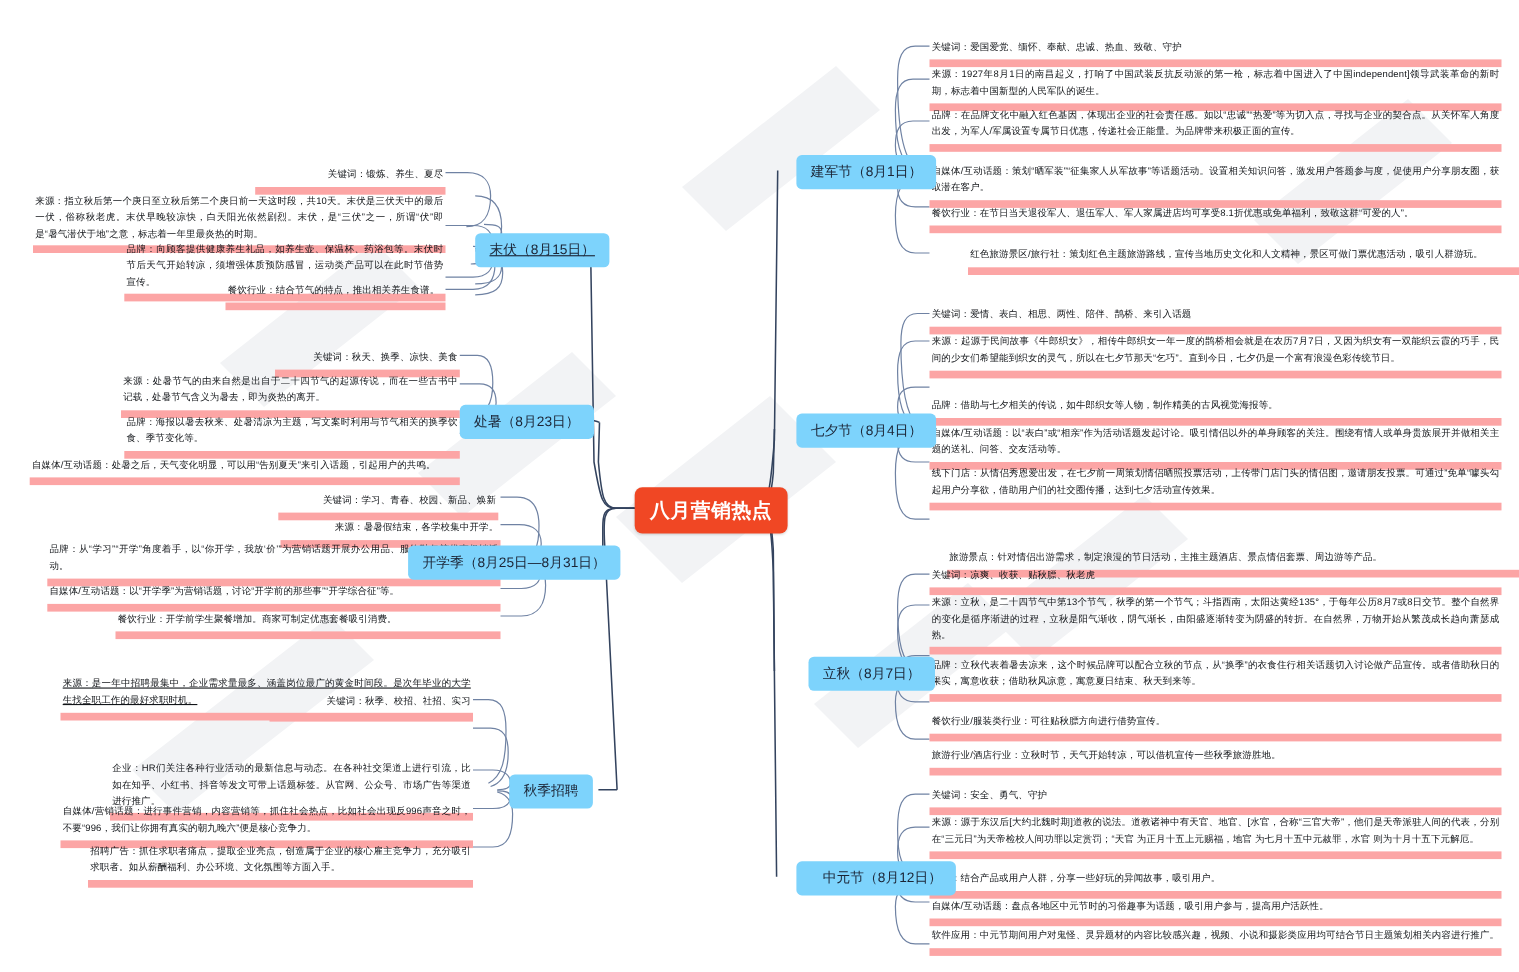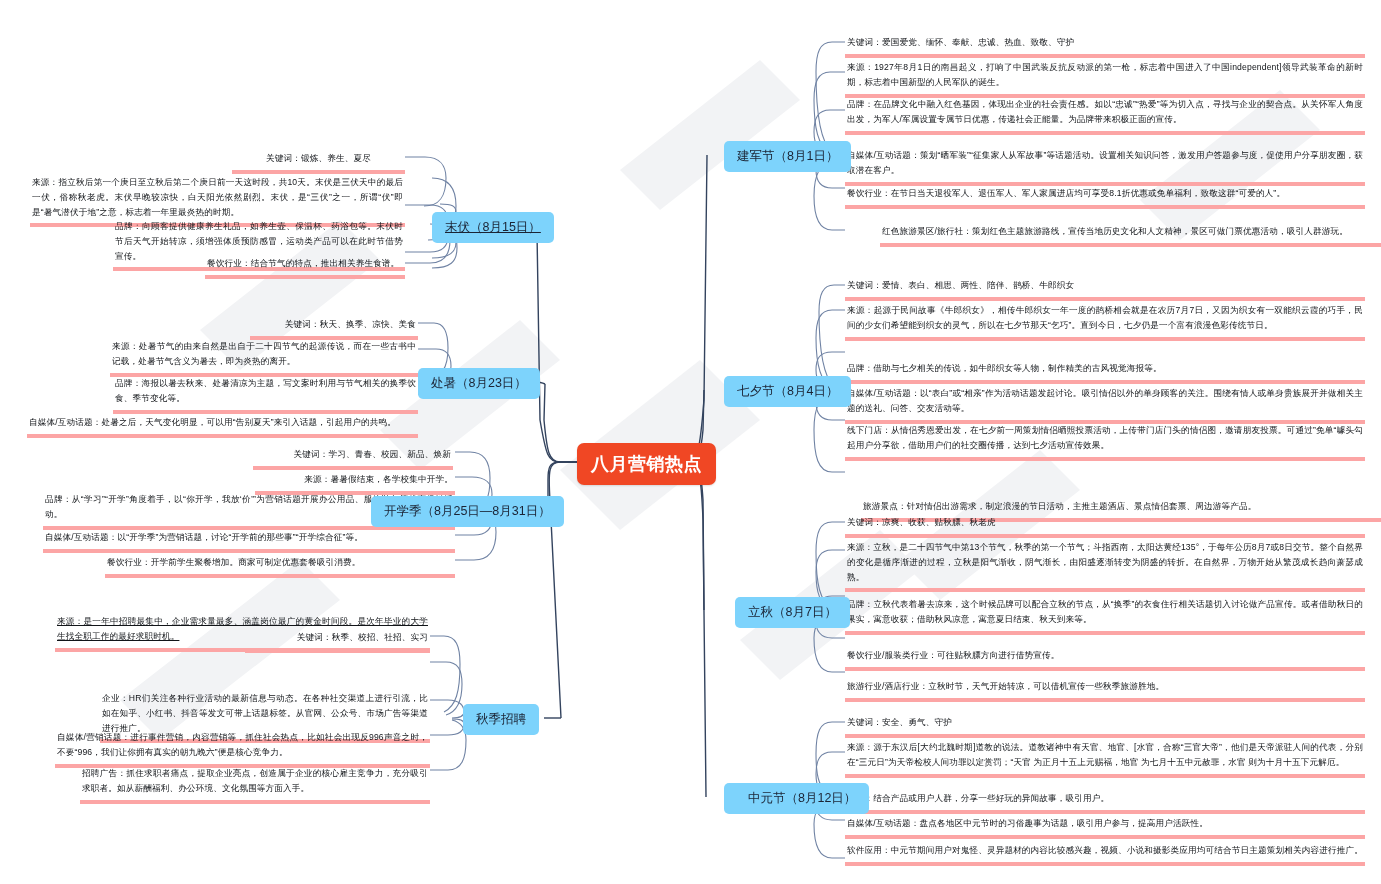--- a/index.html
+++ b/index.html
@@ -51,21 +51,21 @@
     border-radius: 5px;
     padding: 7px 13px;
     white-space: nowrap;
   }
   .leaf {
     position: absolute;
     z-index: 2;
     color: #111418;
     font-size: 8.6px;
     line-height: 1.72;
-    border-bottom: 4px solid #fca5a5;
+    border-bottom: 7px solid #fca5a5;
     padding: 3px 2px 4px 2px;
     text-align: justify;
     letter-spacing: 0.15px;
   }
 </style>
 </head>
 <body>
 
 <div id="canvas">
 
@@ -179,21 +179,21 @@
   <div class="node branch-node" style="left:432px; top:212px;text-decoration:underline;">末伏（8月15日）</div>
   <div class="node branch-node" style="left:418px; top:368px;">处暑（8月23日）</div>
   <div class="node branch-node" style="left:371px; top:496px;">开学季（8月25日—8月31日）</div>
   <div class="node branch-node" style="left:463px; top:704px;">秋季招聘</div>
 
   <div class="node branch-node" style="left:724px; top:141px;">建军节（8月1日）</div>
   <div class="node branch-node" style="left:724px; top:376px;">七夕节（8月4日）</div>
   <div class="node branch-node" style="left:735px; top:597px;">立秋（8月7日）</div>
   <div class="node branch-node" style="left:724px; top:783px;padding-left:24px;">中元节（8月12日）</div>
 
-  <div class="leaf" style="left:232px; top:148px; width:173px; text-align:center;">关键词：锻炼、养生、夏尽</div>
+  <div class="leaf" style="left:232px; top:148px; width:173px; text-align:right;">关键词：锻炼、养生、夏尽</div>
   <div class="leaf" style="left:30px; top:172px; width:375px;">来源：指立秋后第一个庚日至立秋后第二个庚日前一天这时段，共10天。末伏是三伏天中的最后一伏，俗称秋老虎。末伏早晚较凉快，白天阳光依然剧烈。末伏，是“三伏”之一，所谓“伏”即是“暑气潜伏于地”之意，标志着一年里最炎热的时期。</div>
   <div class="leaf" style="left:113px; top:216px; width:292px;">品牌：向顾客提供健康养生礼品，如养生壶、保温杯、药浴包等。末伏时节后天气开始转凉，须增强体质预防感冒，运动类产品可以在此时节借势宣传。</div>
   <div class="leaf" style="left:205px; top:253px; width:200px;">餐饮行业：结合节气的特点，推出相关养生食谱。</div>
 
   <div class="leaf" style="left:250px; top:314px; width:168px; text-align:right;">关键词：秋天、换季、凉快、美食</div>
   <div class="leaf" style="left:110px; top:336px; width:308px;">来源：处暑节气的由来自然是出自于二十四节气的起源传说，而在一些古书中记载，处暑节气含义为暑去，即为炎热的离开。</div>
   <div class="leaf" style="left:113px; top:373px; width:305px;">品牌：海报以暑去秋来、处暑清凉为主题，写文案时利用与节气相关的换季饮食、季节变化等。</div>
   <div class="leaf" style="left:27px; top:412px; width:391px;">自媒体/互动话题：处暑之后，天气变化明显，可以用“告别夏天”来引入话题，引起用户的共鸣。</div>
 
   <div class="leaf" style="left:253px; top:444px; width:200px; text-align:right;">关键词：学习、青春、校园、新品、焕新</div>
@@ -208,21 +208,21 @@
   <div class="leaf" style="left:55px; top:727px; width:375px;">自媒体/营销话题：进行事件营销，内容营销等，抓住社会热点，比如社会出现反996声音之时，不要“996，我们让你拥有真实的朝九晚六”便是核心竞争力。</div>
   <div class="leaf" style="left:80px; top:763px; width:350px;">招聘广告：抓住求职者痛点，提取企业亮点，创造属于企业的核心雇主竞争力，充分吸引求职者。如从薪酬福利、办公环境、文化氛围等方面入手。</div>
 
   <div class="leaf" style="left:845px; top:32px; width:520px;">关键词：爱国爱党、缅怀、奉献、忠诚、热血、致敬、守护</div>
   <div class="leaf" style="left:845px; top:57px; width:520px;">来源：1927年8月1日的南昌起义，打响了中国武装反抗反动派的第一枪，标志着中国进入了中国independent]领导武装革命的新时期，标志着中国新型的人民军队的诞生。</div>
   <div class="leaf" style="left:845px; top:94px; width:520px;">品牌：在品牌文化中融入红色基因，体现出企业的社会责任感。如以“忠诚”“热爱”等为切入点，寻找与企业的契合点。从关怀军人角度出发，为军人/军属设置专属节日优惠，传递社会正能量。为品牌带来积极正面的宣传。</div>
   <div class="leaf" style="left:845px; top:145px; width:520px;">自媒体/互动话题：策划“晒军装”“征集家人从军故事”等话题活动。设置相关知识问答，激发用户答题参与度，促使用户分享朋友圈，获取潜在客户。</div>
   <div class="leaf" style="left:845px; top:183px; width:520px;">餐饮行业：在节日当天退役军人、退伍军人、军人家属进店均可享受8.1折优惠或免单福利，致敬这群“可爱的人”。</div>
   <div class="leaf" style="left:845px; top:221px; width:520px;margin-left:35px;">红色旅游景区/旅行社：策划红色主题旅游路线，宣传当地历史文化和人文精神，景区可做门票优惠活动，吸引人群游玩。</div>
 
-  <div class="leaf" style="left:845px; top:275px; width:520px;">关键词：爱情、表白、相思、两性、陪伴、鹊桥、牛郎织女</div>
+  <div class="leaf" style="left:845px; top:275px; width:520px;">关键词：爱情、表白、相思、两性、陪伴、鹊桥、来引入话题</div>
   <div class="leaf" style="left:845px; top:300px; width:520px;">来源：起源于民间故事《牛郎织女》，相传牛郎织女一年一度的鹊桥相会就是在农历7月7日，又因为织女有一双能织云霞的巧手，民间的少女们希望能到织女的灵气，所以在七夕节那天“乞巧”。直到今日，七夕仍是一个富有浪漫色彩传统节日。</div>
   <div class="leaf" style="left:845px; top:358px; width:520px;">品牌：借助与七夕相关的传说，如牛郎织女等人物，制作精美的古风视觉海报等。</div>
   <div class="leaf" style="left:845px; top:383px; width:520px;">自媒体/互动话题：以“表白”或“相亲”作为活动话题发起讨论。吸引情侣以外的单身顾客的关注。围绕有情人或单身贵族展开并做相关主题的送礼、问答、交友活动等。</div>
   <div class="leaf" style="left:845px; top:420px; width:520px;">线下门店：从情侣秀恩爱出发，在七夕前一周策划情侣晒照投票活动，上传带门店门头的情侣图，邀请朋友投票。可通过”免单“噱头勾起用户分享欲，借助用户们的社交圈传播，达到七夕活动宣传效果。</div>
   <div class="leaf" style="left:845px; top:496px; width:520px;margin-left:16px;">旅游景点：针对情侣出游需求，制定浪漫的节日活动，主推主题酒店、景点情侣套票、周边游等产品。</div>
 
   <div class="leaf" style="left:845px; top:512px; width:520px;">关键词：凉爽、收获、贴秋膘、秋老虎</div>
   <div class="leaf" style="left:845px; top:537px; width:520px;">来源：立秋，是二十四节气中第13个节气，秋季的第一个节气；斗指西南，太阳达黄经135°，于每年公历8月7或8日交节。整个自然界的变化是循序渐进的过程，立秋是阳气渐收，阴气渐长，由阳盛逐渐转变为阴盛的转折。在自然界，万物开始从繁茂成长趋向萧瑟成熟。</div>
   <div class="leaf" style="left:845px; top:594px; width:520px;">品牌：立秋代表着暑去凉来，这个时候品牌可以配合立秋的节点，从“换季”的衣食住行相关话题切入讨论做产品宣传。或者借助秋日的果实，寓意收获；借助秋风凉意，寓意夏日结束、秋天到来等。</div>
   <div class="leaf" style="left:845px; top:645px; width:520px;">餐饮行业/服装类行业：可往贴秋膘方向进行借势宣传。</div>

